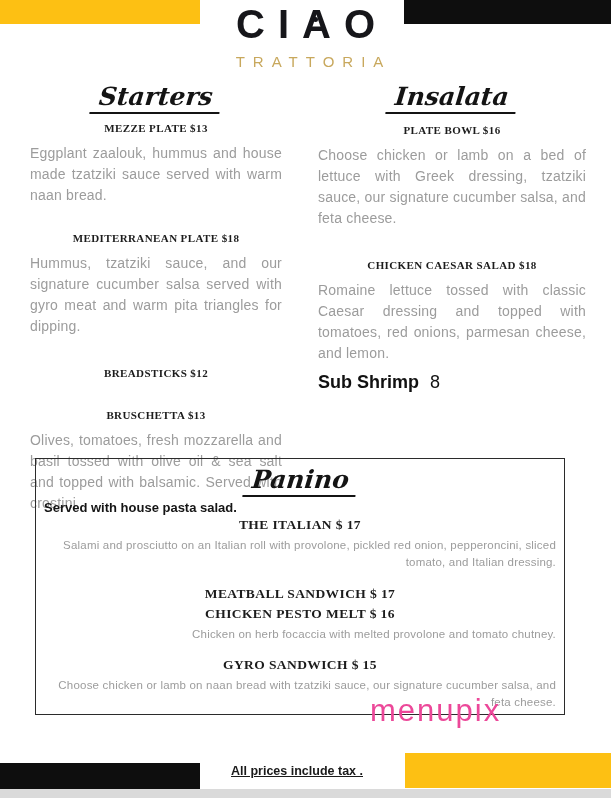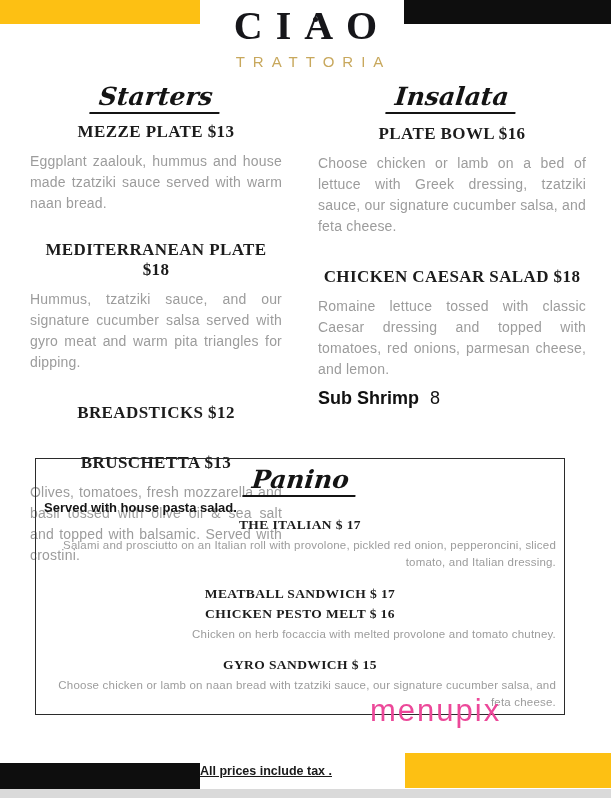--- a/index.html
+++ b/index.html
@@ -10,21 +10,21 @@
   
   .bar{position:absolute;}
   .bar-top-left{left:0;top:0;width:200px;height:24px;background:#FDC013;}
   .bar-top-right{left:404px;top:0;width:207px;height:24px;background:#0e0e0e;}
   .bar-bottom-left{left:0;top:763px;width:200px;height:26px;background:#0e0e0e;}
   .bar-bottom-right{left:405px;top:753px;width:206px;height:35px;background:#FDC013;}
   .bottom-strip{left:0;top:789px;width:611px;height:9px;background:#dadada;}
   
   .logo{position:absolute;left:0;top:2px;width:611px;text-align:center;}
   .logo-word{
-    font-family:Liberation Serif, serif;font-weight:700;
+    font-family:Liberation Sans, sans-serif;font-weight:700;
     font-size:40px;letter-spacing:13px;color:#16161a;margin-left:13px;
   }
   .logo-dot{position:absolute;left:313px;top:17px;width:5px;height:5px;border-radius:50%;background:#15151a;}
   .tagline{
     position:absolute;left:0;top:53px;width:611px;text-align:center;
     font-size:15px;letter-spacing:8px;color:#C8A85D;margin-left:8px;
   }
   
   .script-head{
     text-align:center;margin:0 0 4px 0;
@@ -36,21 +36,21 @@
     border-bottom:2px solid #141414;padding:0 8px 1px 8px;
     transform:skewX(-6deg);
   }
   
   .col{position:absolute;top:82px;}
   .col-left{left:30px;width:252px;}
   .col-right{left:318px;width:268px;}
   .item{margin-bottom:26px;}
   .item-name{
     text-align:center;font-family:"Liberation Serif",serif;font-weight:700;
-    font-size:17px;color:#1c1c1c;letter-spacing:.4px;margin:4px 0 9px 0;
+    font-size:11px;color:#1c1c1c;letter-spacing:.4px;margin:4px 0 9px 0;
   }
   .item-name .price{font-weight:700;}
   .item-desc{
     text-align:justify;font-size:14px;line-height:1.5;color:#9c9c9c;
     letter-spacing:.2px;margin:0;
   }
   .col-left .script-head{margin-bottom:8px;}
   .col-right .script-head{margin-bottom:10px;}
   .mb-lg{margin-bottom:30px;}
   .addon{
@@ -74,21 +74,21 @@
     text-align:right;font-size:11.5px;line-height:1.5;color:#9c9c9c;
     letter-spacing:.2px;margin:0 0 14px 0;
   }
   
   .watermark{
     position:absolute;left:370px;top:693px;
     font-size:31px;color:#ec4899;letter-spacing:2px;font-weight:400;
   }
   
   .footer-note{
-    position:absolute;left:200px;top:764px;width:163px;text-align:left;
+    position:absolute;left:200px;top:764px;width:163px;text-align:right;
     font-size:12.5px;font-weight:700;color:#1a1a1a;
   }
   .footer-note span{text-decoration:underline;}
 </style>
 </head>
 <body>
 
 <div class="page">
 
   <div class="bar bar-top-left"></div>

